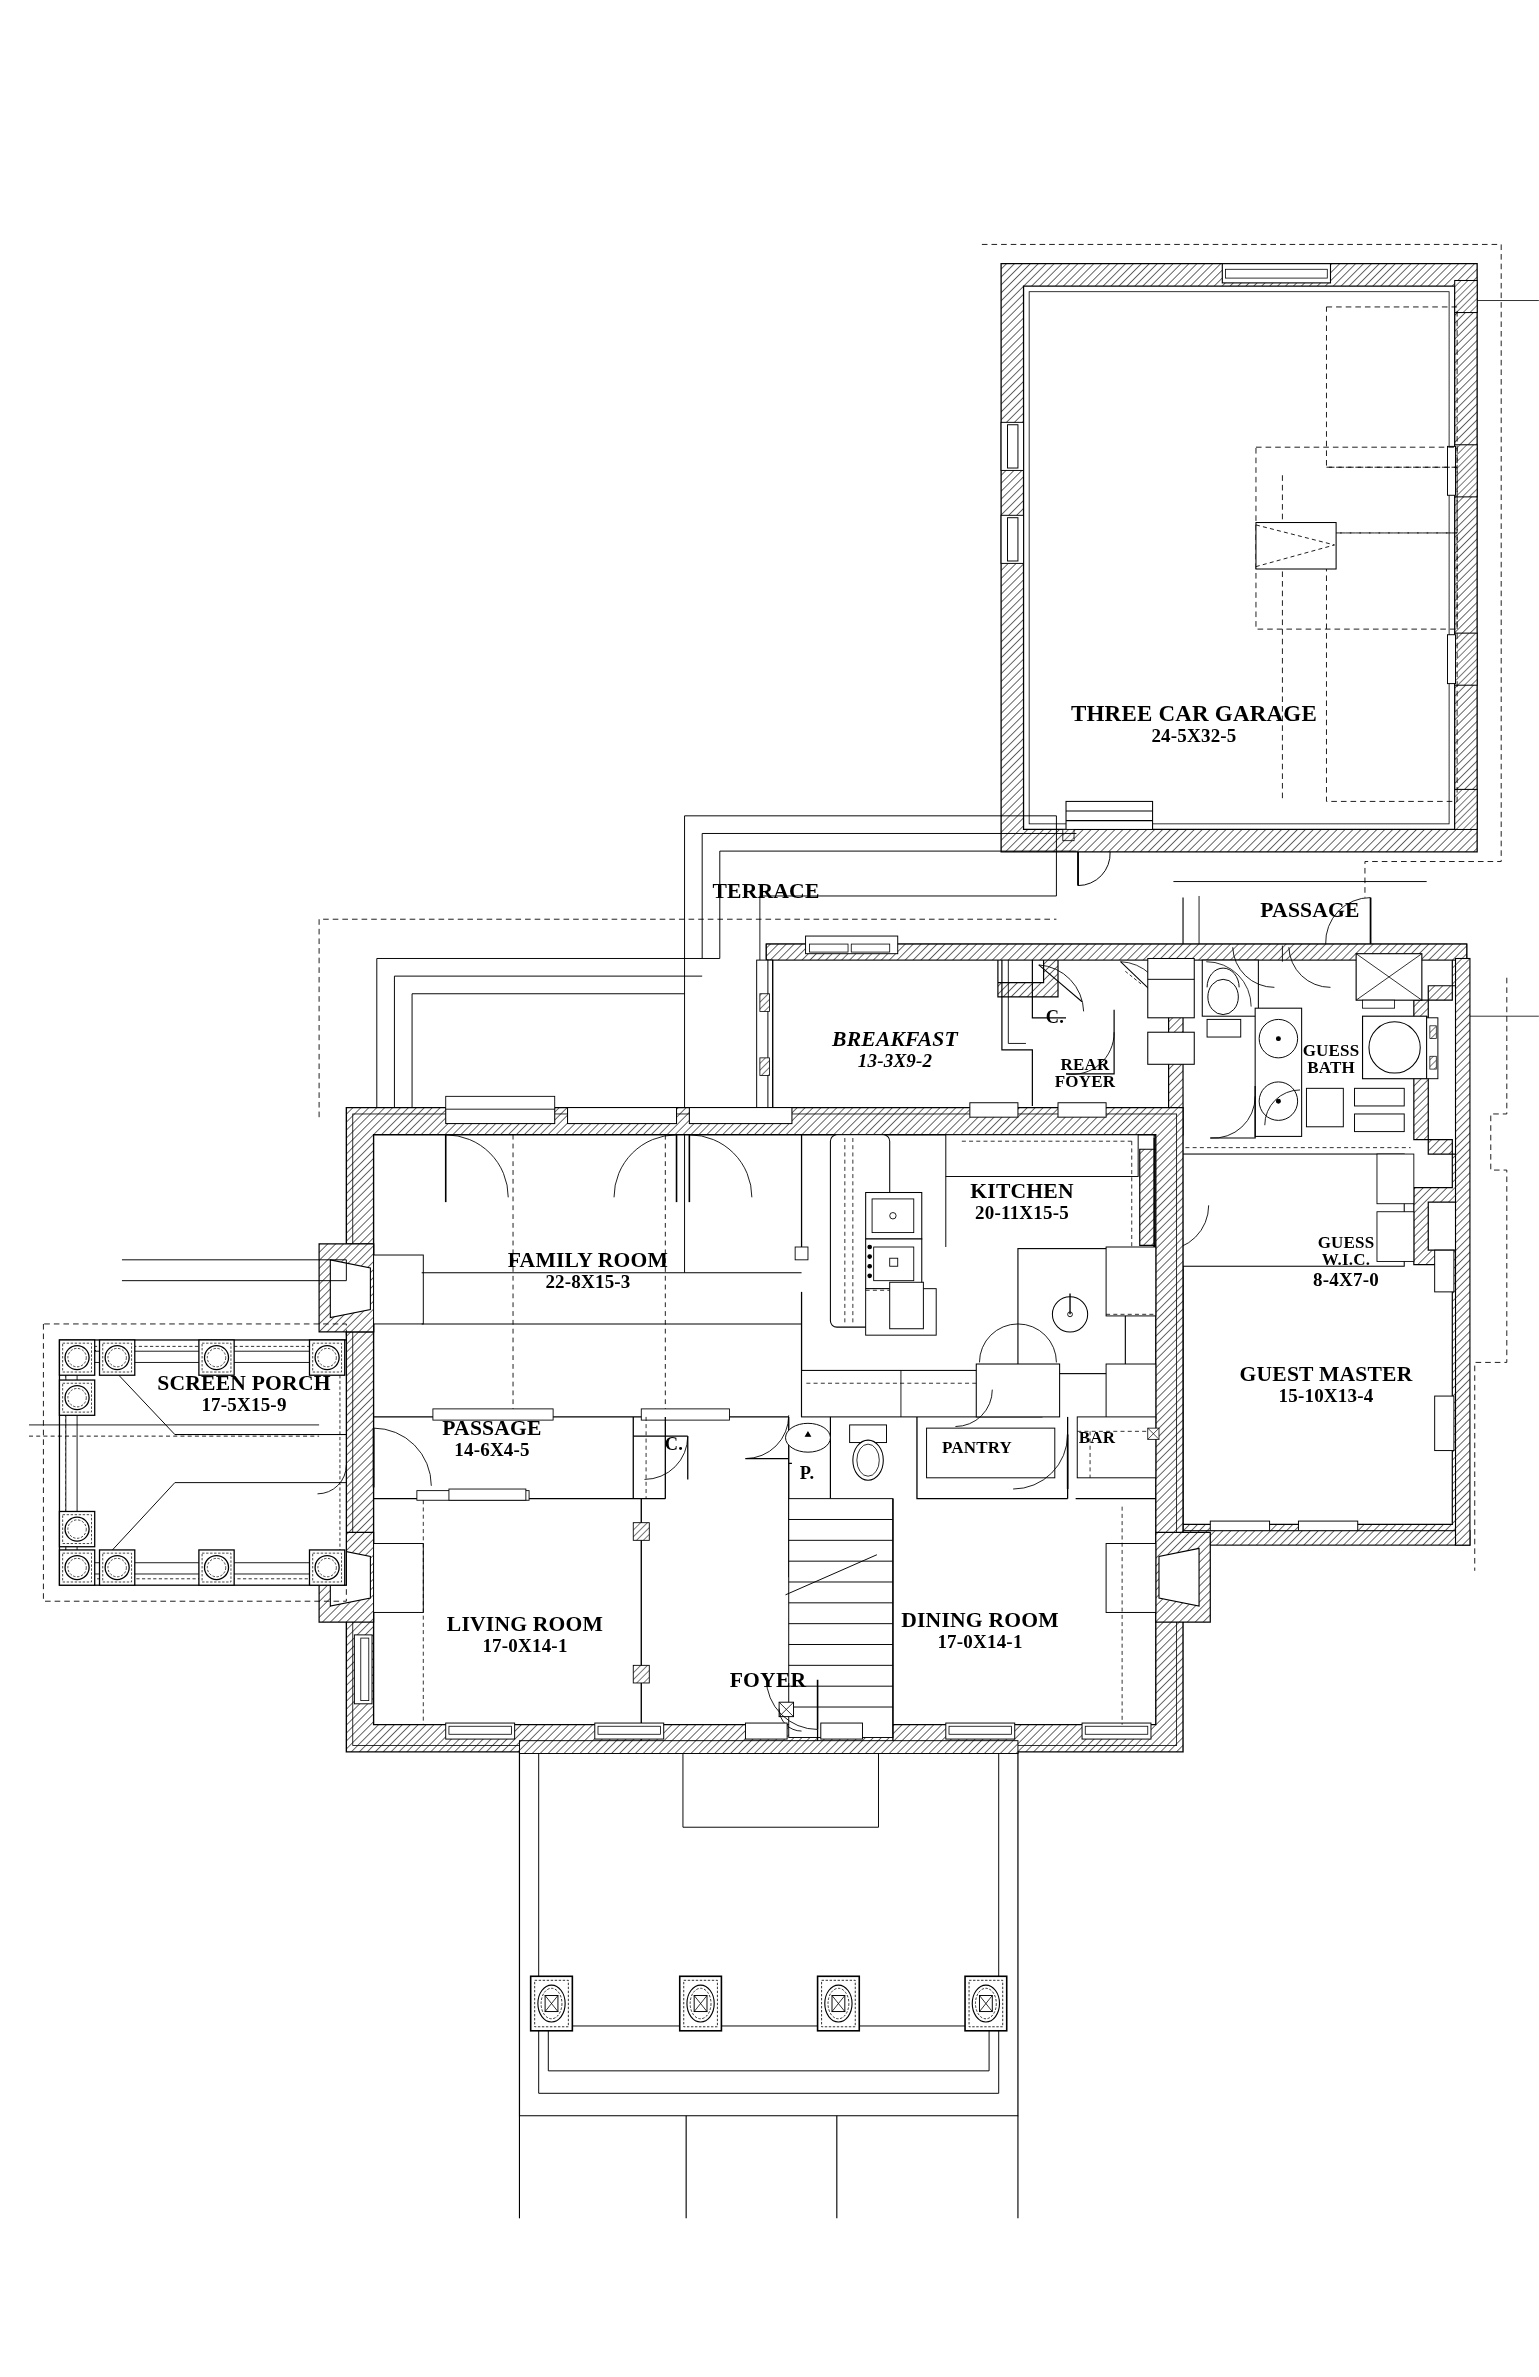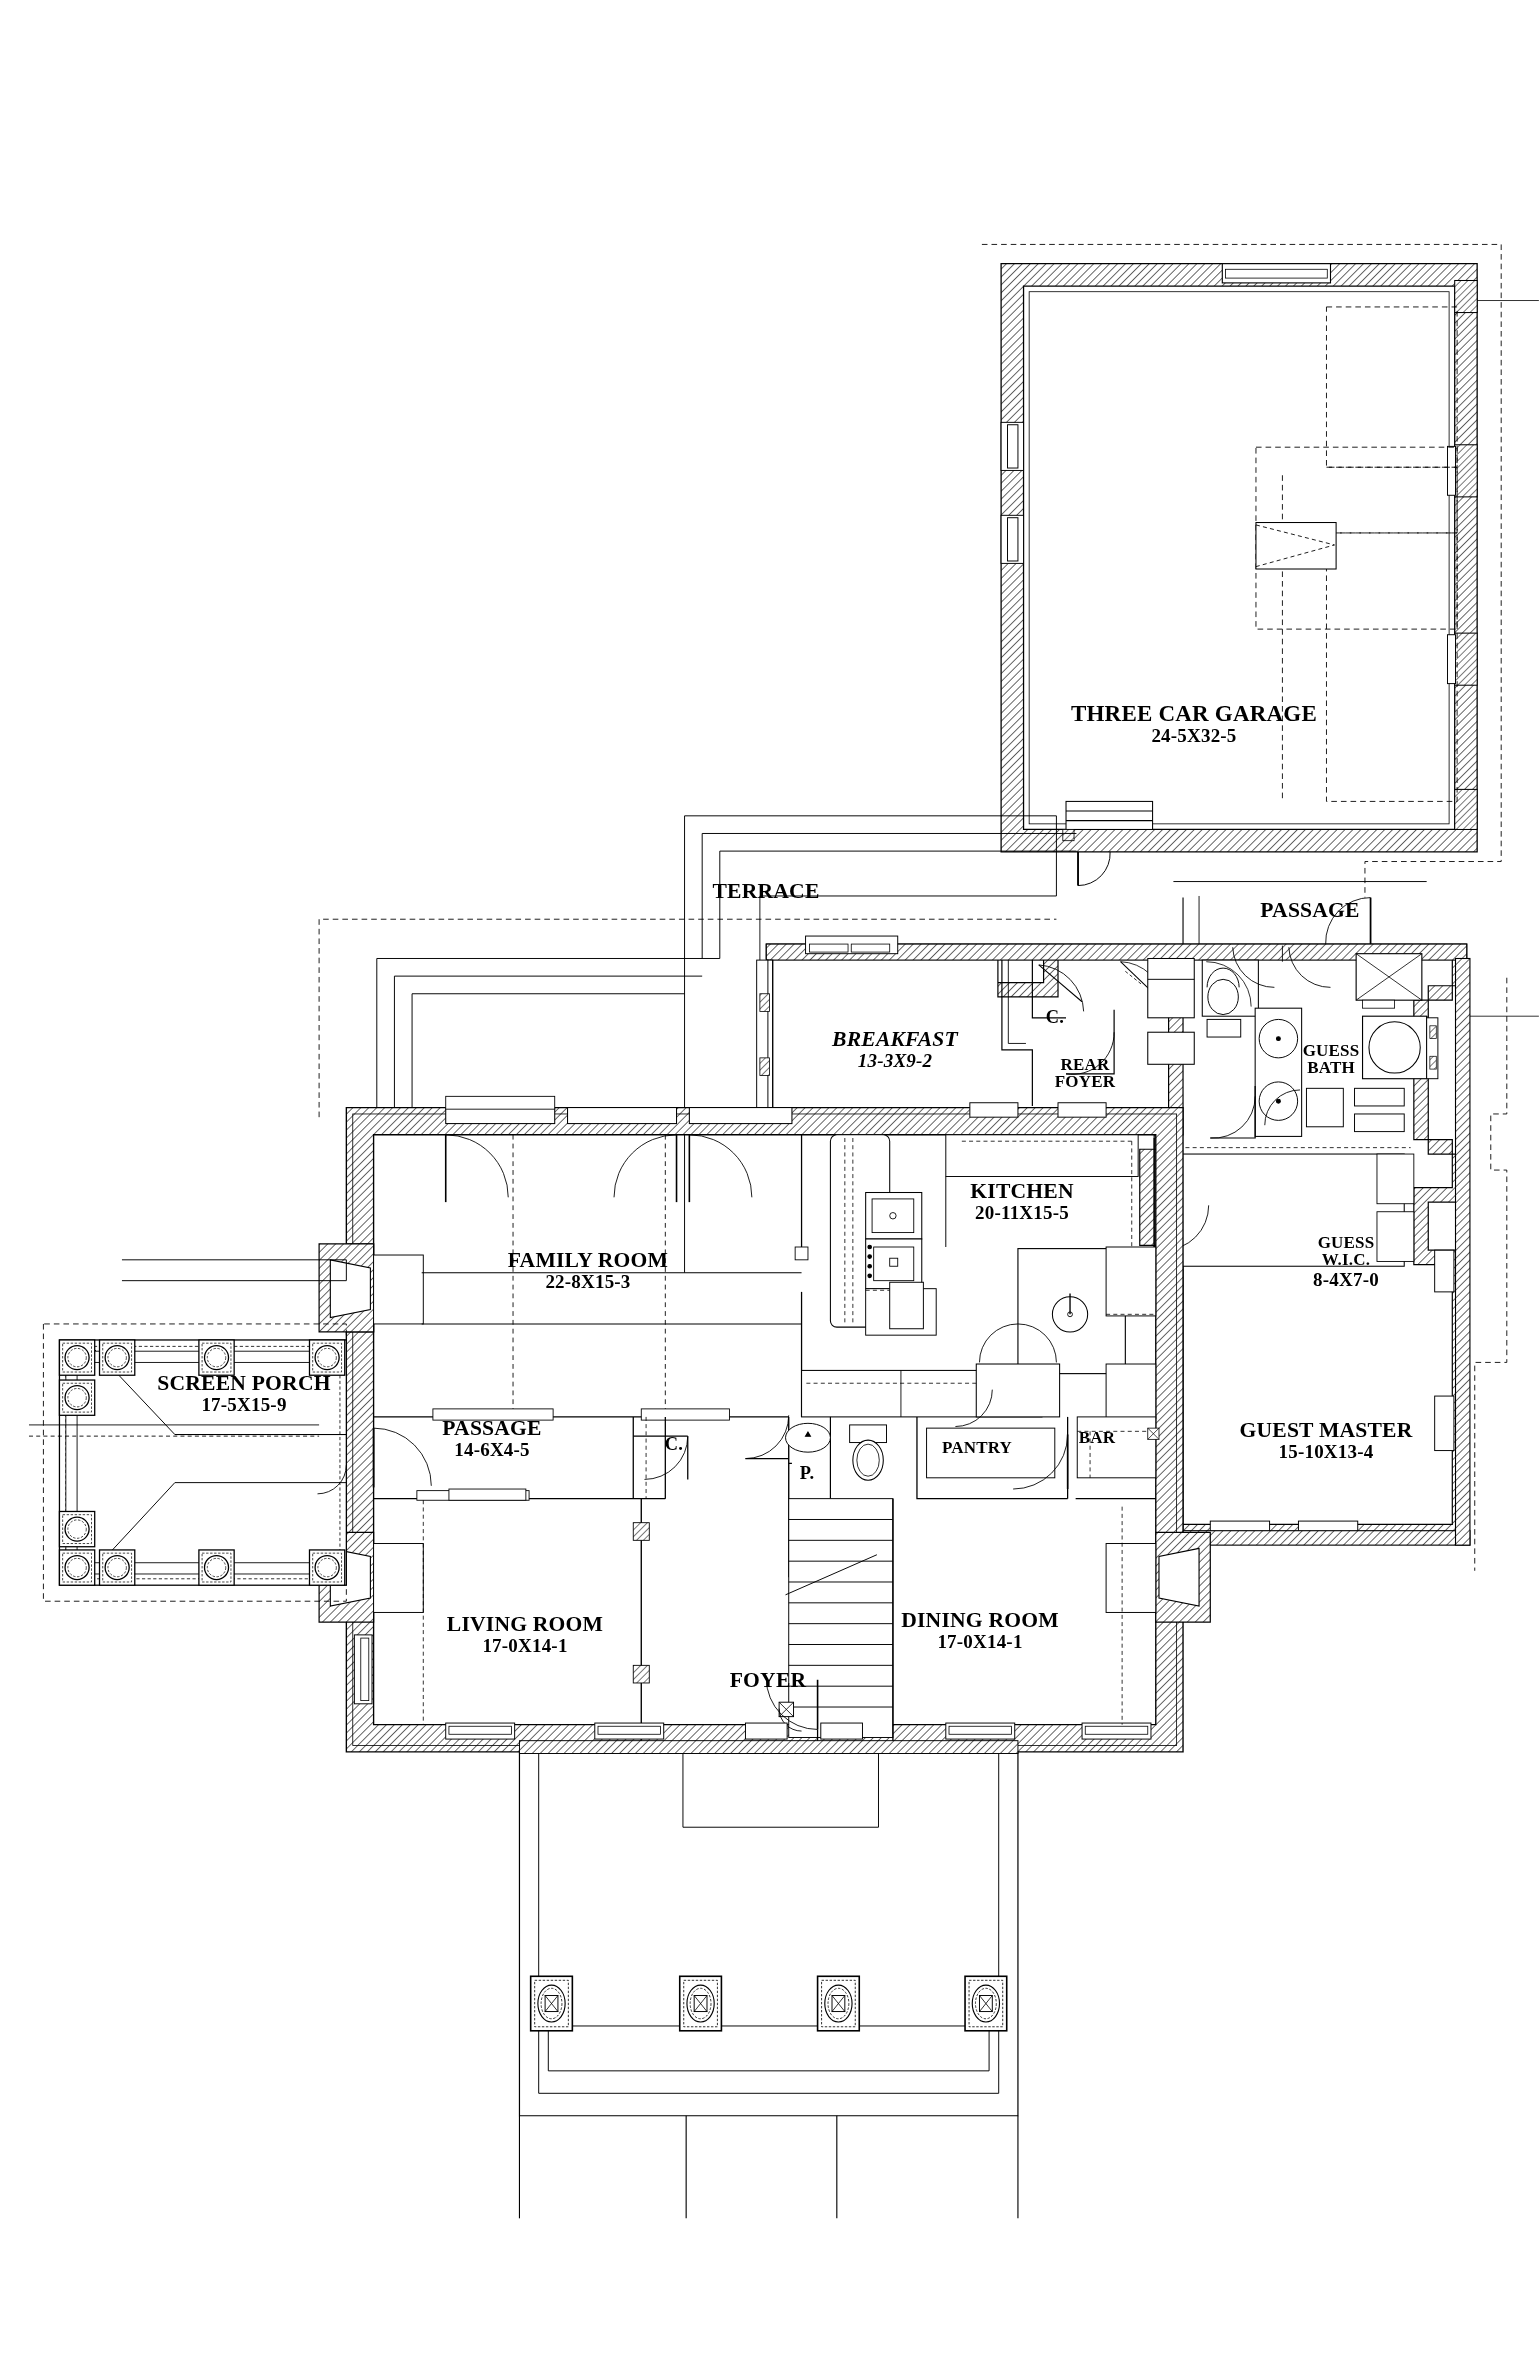--- a/index.html
+++ b/index.html
@@ -520,21 +520,21 @@
   <div class="rname xs">GUESS</div>
   <div class="rname xs">W.I.C.</div>
   <div class="rdim">8-4X7-0</div>
 </div>
 
 <div class="rlabel" style="left:244px;top:1372px;">
   <div class="rname">SCREEN PORCH</div>
   <div class="rdim">17-5X15-9</div>
 </div>
 
-<div class="rlabel" style="left:1326px;top:1419px;">
+<div class="rlabel" style="left:1326px;top:1363px;">
   <div class="rname">GUEST MASTER</div>
   <div class="rdim">15-10X13-4</div>
 </div>
 
 <div class="rlabel" style="left:492px;top:1417px;">
   <div class="rname">PASSAGE</div>
   <div class="rdim">14-6X4-5</div>
 </div>
 
 <div class="rlabel" style="left:674px;top:1435px;">

